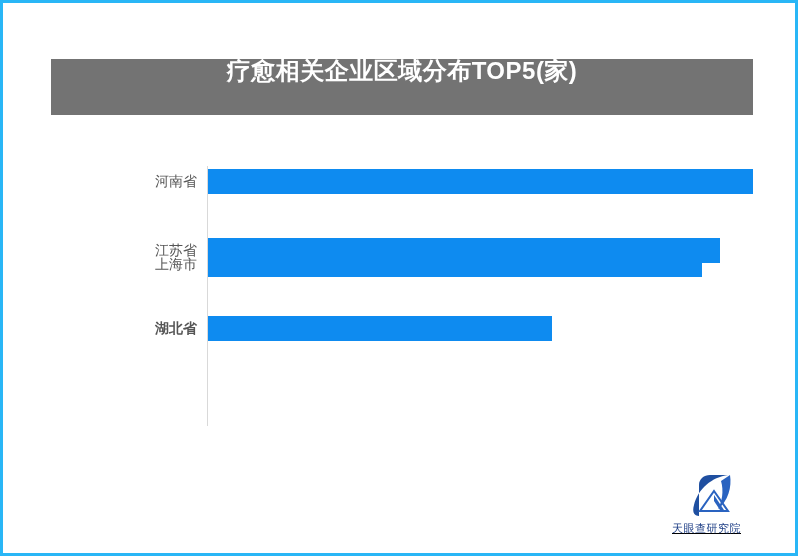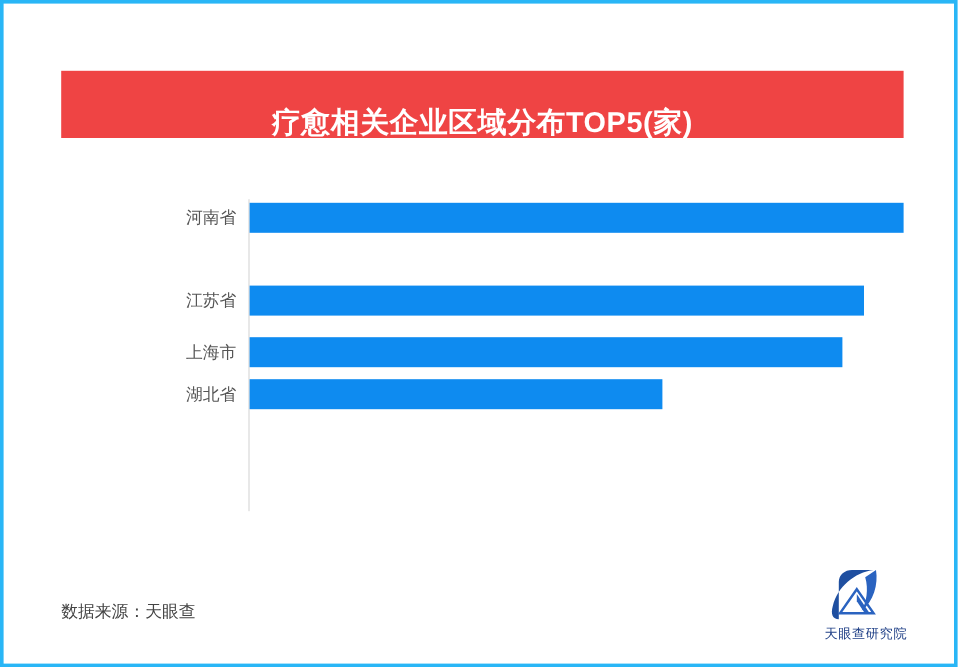--- a/index.html
+++ b/index.html
@@ -25,23 +25,23 @@
     overflow: hidden;
   }
 
   
   #title-banner {
     position: absolute;
     left: 48px;
     top: 56px;
     width: 702px;
     height: 56px;
-    background: #ef4444;
+    background: #737373;
     display: flex;
-    align-items: flex-end;
+    align-items: flex-start;
     justify-content: center;
   }
   #title-text {
     color: #ffffff;
     font-size: 24px;
     font-weight: bold;
     letter-spacing: 0.5px;
     line-height: 1;
     white-space: nowrap;
     font-family: "Liberation Sans", "DejaVu Sans", sans-serif;
@@ -105,21 +105,22 @@
     white-space: nowrap;
     font-family: "Liberation Sans", "DejaVu Sans", sans-serif;
   }
 
   #brand-logo {
     position: absolute;
     left: 669px;
     top: 468px;
     width: 84px;
     height: 72px;
-    text-align: right;
+    text-align: left;
+    text-decoration: underline;
   }
   #brand-mark {
     width: 52px;
     height: 48px;
     margin: 0 auto;
     display: block;
   }
   #brand-name {
     margin-top: 2px;
     font-size: 11px;
@@ -149,38 +150,37 @@
       </span>
     </div>
 
     <div class="bar-row" style="top:65px;margin-top:20px;">
       <span class="cat-label">江苏省</span>
       <span class="bar-track">
         <span class="bar-fill" style="display:block;width:93.9%;"></span>
       </span>
     </div>
 
-    <div class="bar-row" style="top:128px;">
+    <div class="bar-row" style="top:99px;">
       <span class="cat-label">上海市</span>
       <span class="bar-track">
         <span class="bar-fill" style="display:block;width:90.7%;"></span>
       </span>
     </div>
 
-    <div class="bar-row" style="top:163px;">
+    <div class="bar-row" style="top:163px;font-weight:bold;">
       <span class="cat-label">湖北省</span>
       <span class="bar-track">
         <span class="bar-fill" style="display:block;width:63.2%;"></span>
       </span>
     </div>
 
 
   </div>
 
-  <div id="source-note">数据来源：天眼查</div>
 
   <div id="brand-logo">
     <svg id="brand-mark" viewBox="0 0 52 48">
       <path d="M40 4 C24 6 10 18 6 34 C4 41 6 45 11 45 L11 14 C11 8 16 4 22 4 Z" fill="#1f4fa0"></path>
       <path d="M42 4 C44 16 40 30 30 38 C34 31 36 20 33 10 Z" fill="#2a63c0"></path>
       <path d="M26 20 L40 40 L12 40 Z" fill="none" stroke="#2a63c0" stroke-width="2"></path>
       <path d="M26 24 L36 39 L32 39 L26 30 Z" fill="#2a63c0"></path>
     </svg>
     <div id="brand-name">天眼查研究院</div>
   </div>

